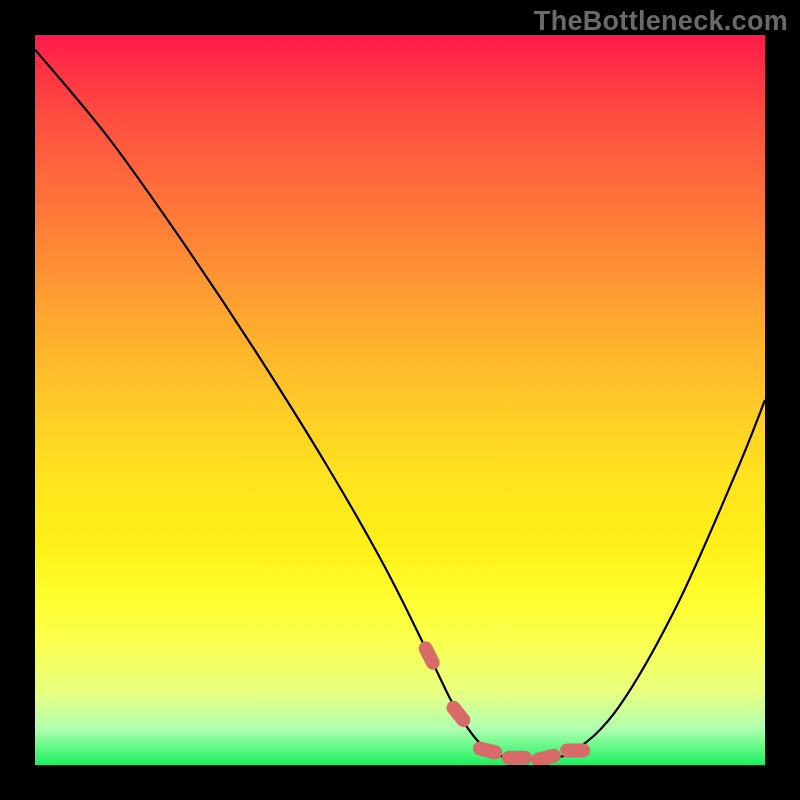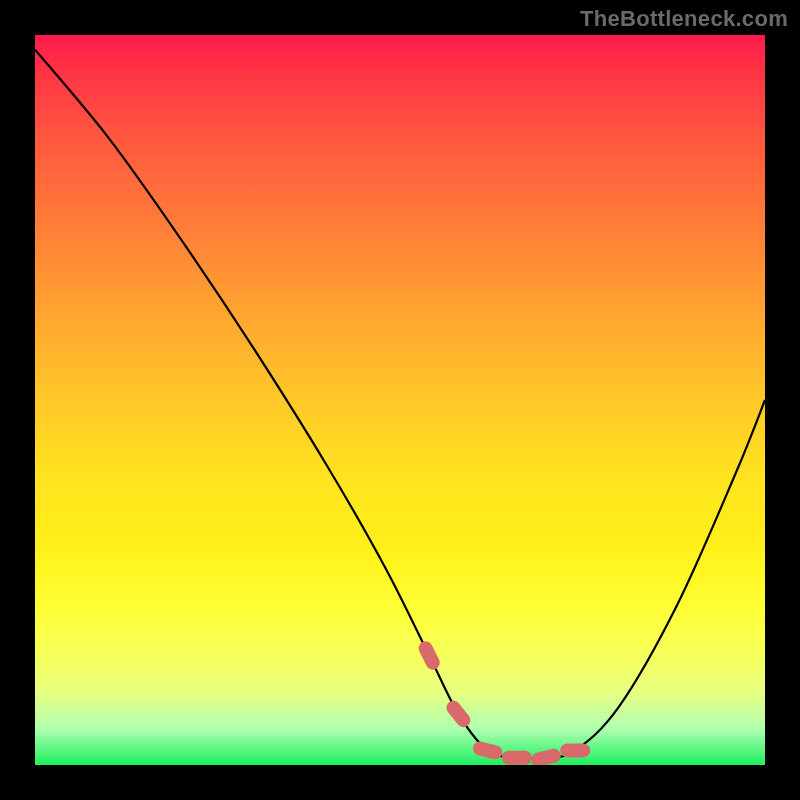--- a/index.html
+++ b/index.html
@@ -38,21 +38,21 @@
       #b0ffb0 95%,
       #1cf060 100%
     );
     overflow: hidden;
   }
   .site-label {
     position: absolute;
     top: 6px;
     right: 12px;
     font-family: Verdana, Geneva, sans-serif;
-    font-size: 22px;
+    font-size: 27px;
     font-weight: 700;
     color: #6a6a6a;
     letter-spacing: 0.3px;
   }
   svg.overlay {
     position: absolute;
     left: 0;
     top: 0;
     width: 730px;
     height: 730px;

